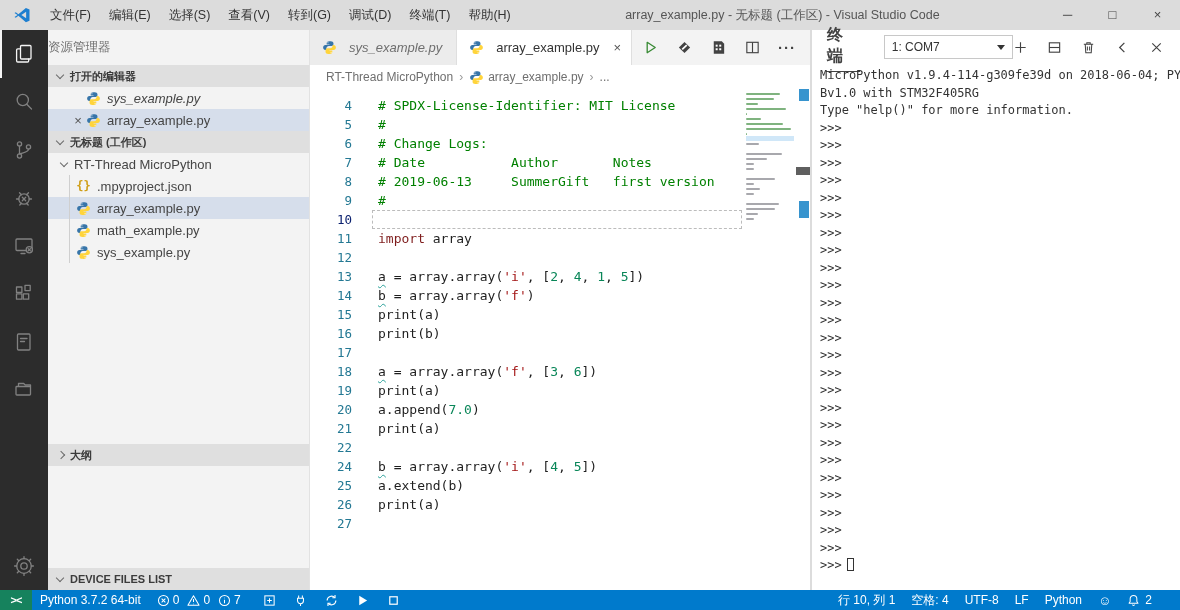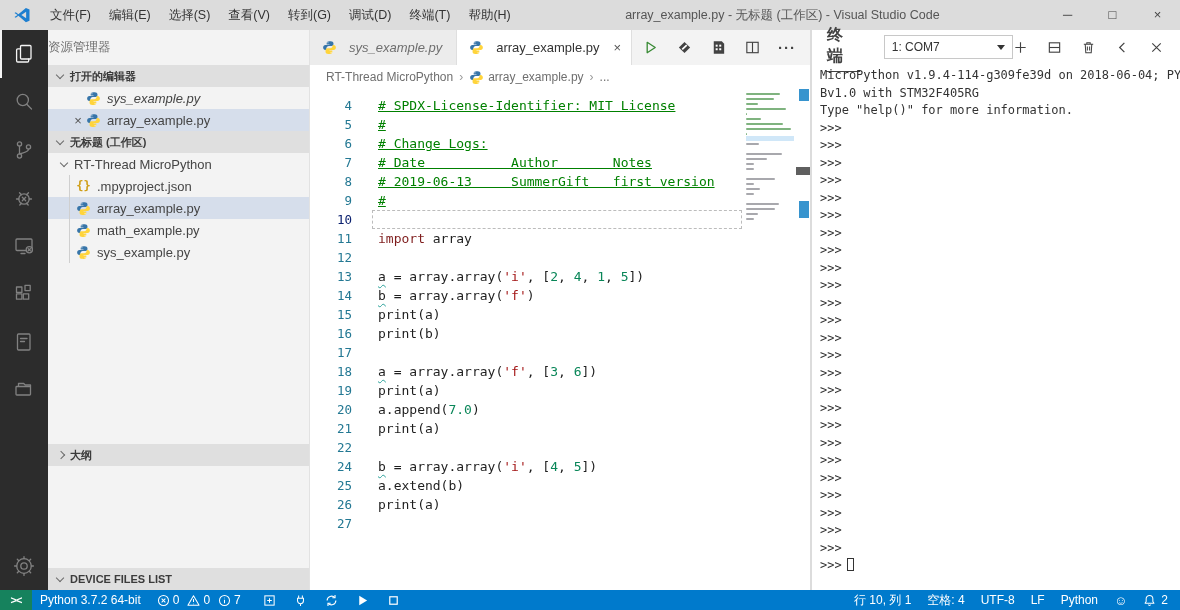--- a/index.html
+++ b/index.html
@@ -63,21 +63,21 @@
   .breadcrumb { height:24px; display:flex; align-items:center; font-size:12px; color:#6f6f6f; padding-left:16px; flex:none; background:#fff; }
   .bc-sep { margin:0 6px; color:#9a9a9a; font-size:12px; }
   .bc-item { display:flex; align-items:center; gap:5px; }
   .bc-item .file-icon { margin-right:0; width:14px; height:14px; }
 
   .code-area { position:relative; flex:1; font-family:"DejaVu Sans Mono","Liberation Mono",monospace; font-size:13px; line-height:19px; padding-top:7px; overflow:hidden; }
   .code-line { height:19px; display:flex; white-space:pre; position:relative; }
   .lineno { width:42px; text-align:right; color:#237893; font-size:12.5px; flex:none; }
   .code-line.current .lineno { color:#0b216f; }
   .ltext { padding-left:26px; color:#1e1e1e; }
-  .tok-c { color:#008000;text-decoration:underline; } .tok-k { color:#7f1d1d; } .tok-s { color:#a31515; } .tok-m { color:#098658; }
+  .tok-c { color:#008000; } .tok-k { color:#7f1d1d; } .tok-s { color:#a31515; } .tok-m { color:#098658; }
   .tok-v { text-decoration:underline; text-decoration-style:wavy; text-decoration-color:#2aa19a; text-decoration-thickness:1px; text-underline-offset:3px; }
   .current-box { position:absolute; left:62px; right:68px; top:0; height:19px; border:1px dashed #bcbcbc; }
 
   .minimap { position:absolute; top:2px; right:16px; width:48px; }
   .mm-row { height:5px; display:flex; align-items:center; }
   .mm-row.band { background:#d0e7f8; }
   .mm-bar { height:2px; border-radius:1px; }
   .overview-ruler { position:absolute; top:0; right:0; bottom:0; width:14px; }
   .ov-m { position:absolute; }
 
@@ -92,21 +92,21 @@
   .term-body { flex:1; font-family:"DejaVu Sans Mono","Liberation Mono",monospace; font-size:12px; line-height:17.5px; padding:3px 12px 0 8px; color:#333; white-space:pre; overflow:hidden; }
   .term-cursor { display:inline-block; width:7px; height:13px; border:1px solid #333; vertical-align:-2px; margin-left:5px; }
 
   
   .statusbar { height:20px; background:#007acc; color:#fff; display:flex; align-items:center; font-size:12px; flex:none; }
   .sb-remote { width:32px; height:20px; background:#16825d; display:flex; align-items:center; justify-content:center; font-weight:bold; font-size:11px; letter-spacing:-1px; flex:none; }
   .sb-item { padding:0 8px; height:20px; display:flex; align-items:center; gap:5px; white-space:nowrap; }
   .sb-item svg { width:13px; height:13px; display:block; }
   .sb-icons { display:flex; align-items:center; }
   .sb-icons .sb-item { padding:0 9px; }
-  .sb-right { margin-left:auto; display:flex; padding-right:4px; }
+  .sb-right { margin-left:auto; display:flex; padding-right:20px; }
   .prob-group { gap:3px; }
   .prob-group .num { margin-right:5px; }
   .smiley { font-size:13px; }
 </style>
 </head>
 <body>
 
 <div class="window">
 
   <div class="titlebar">

